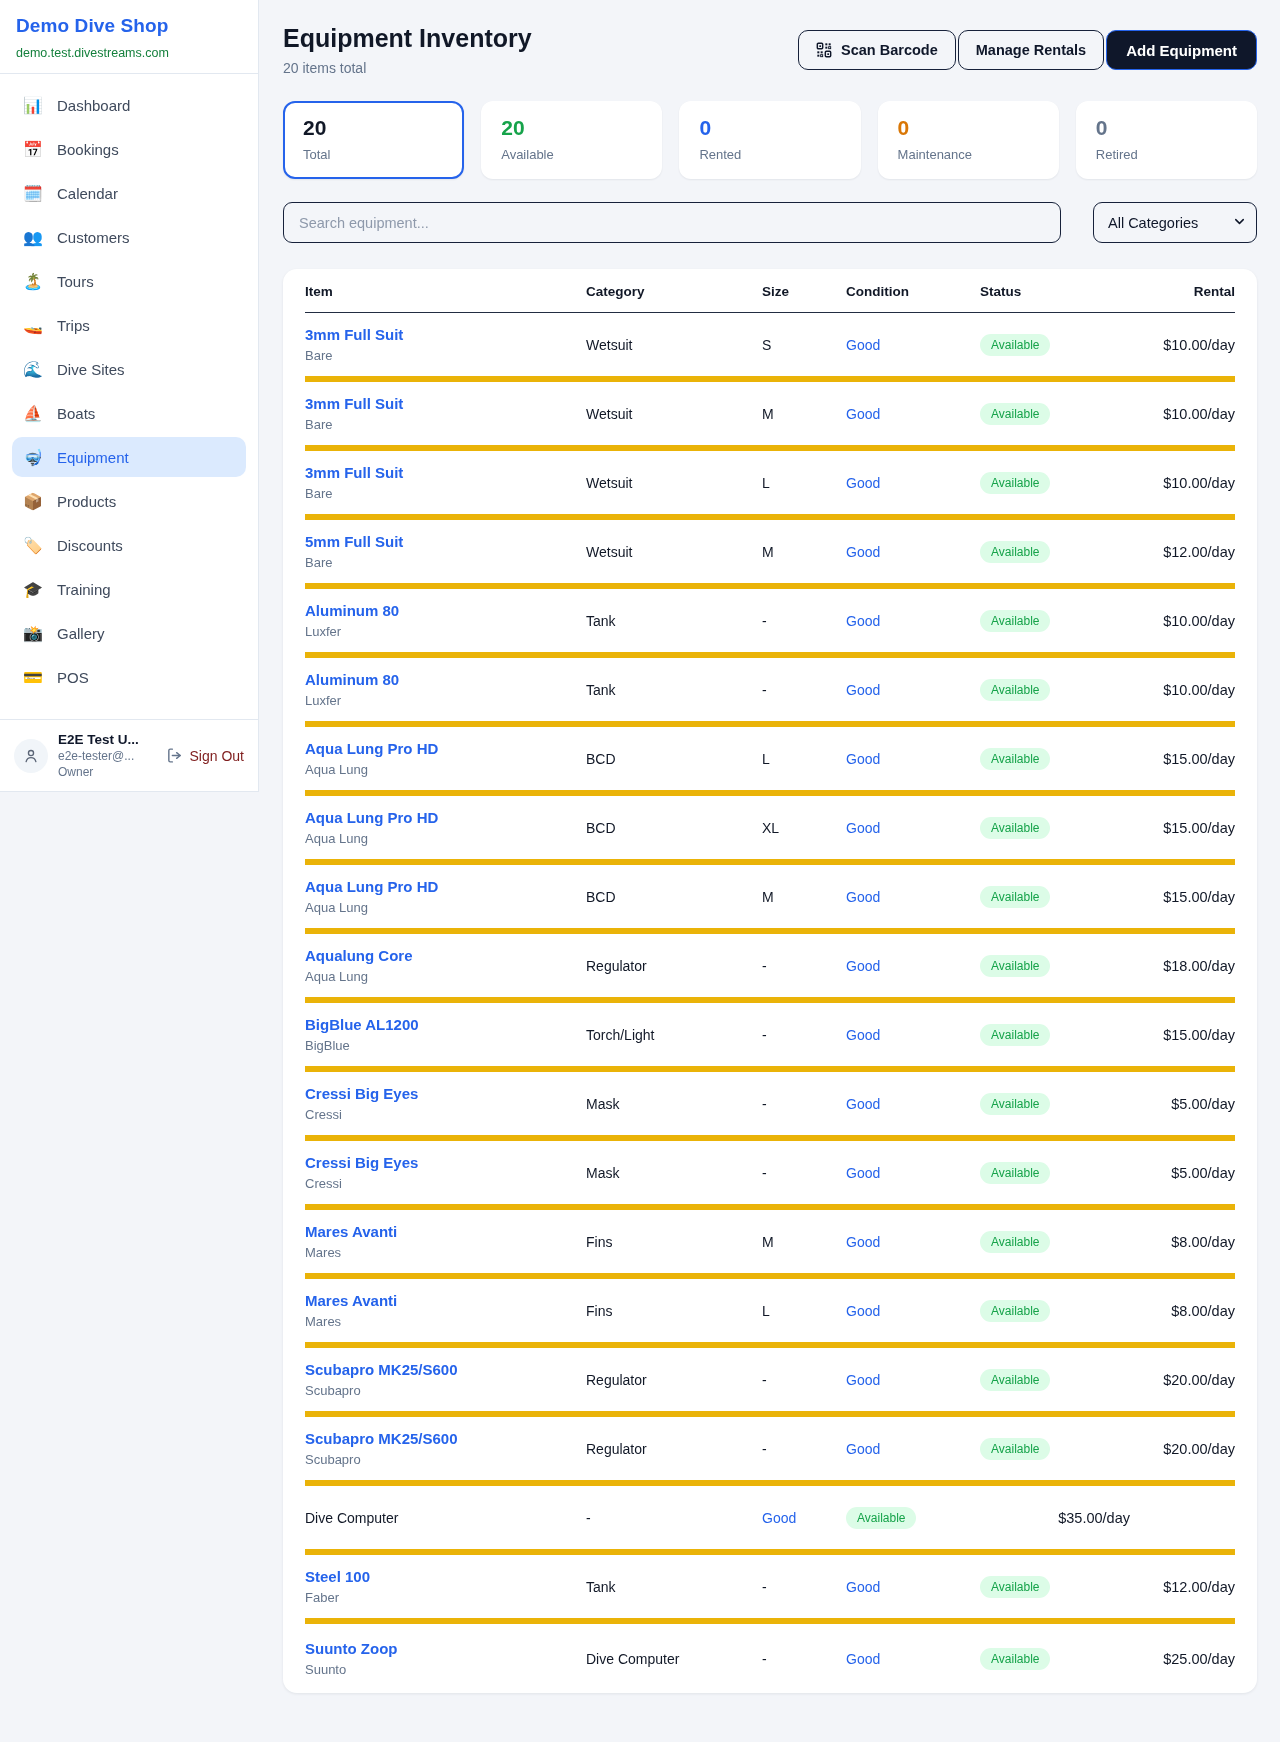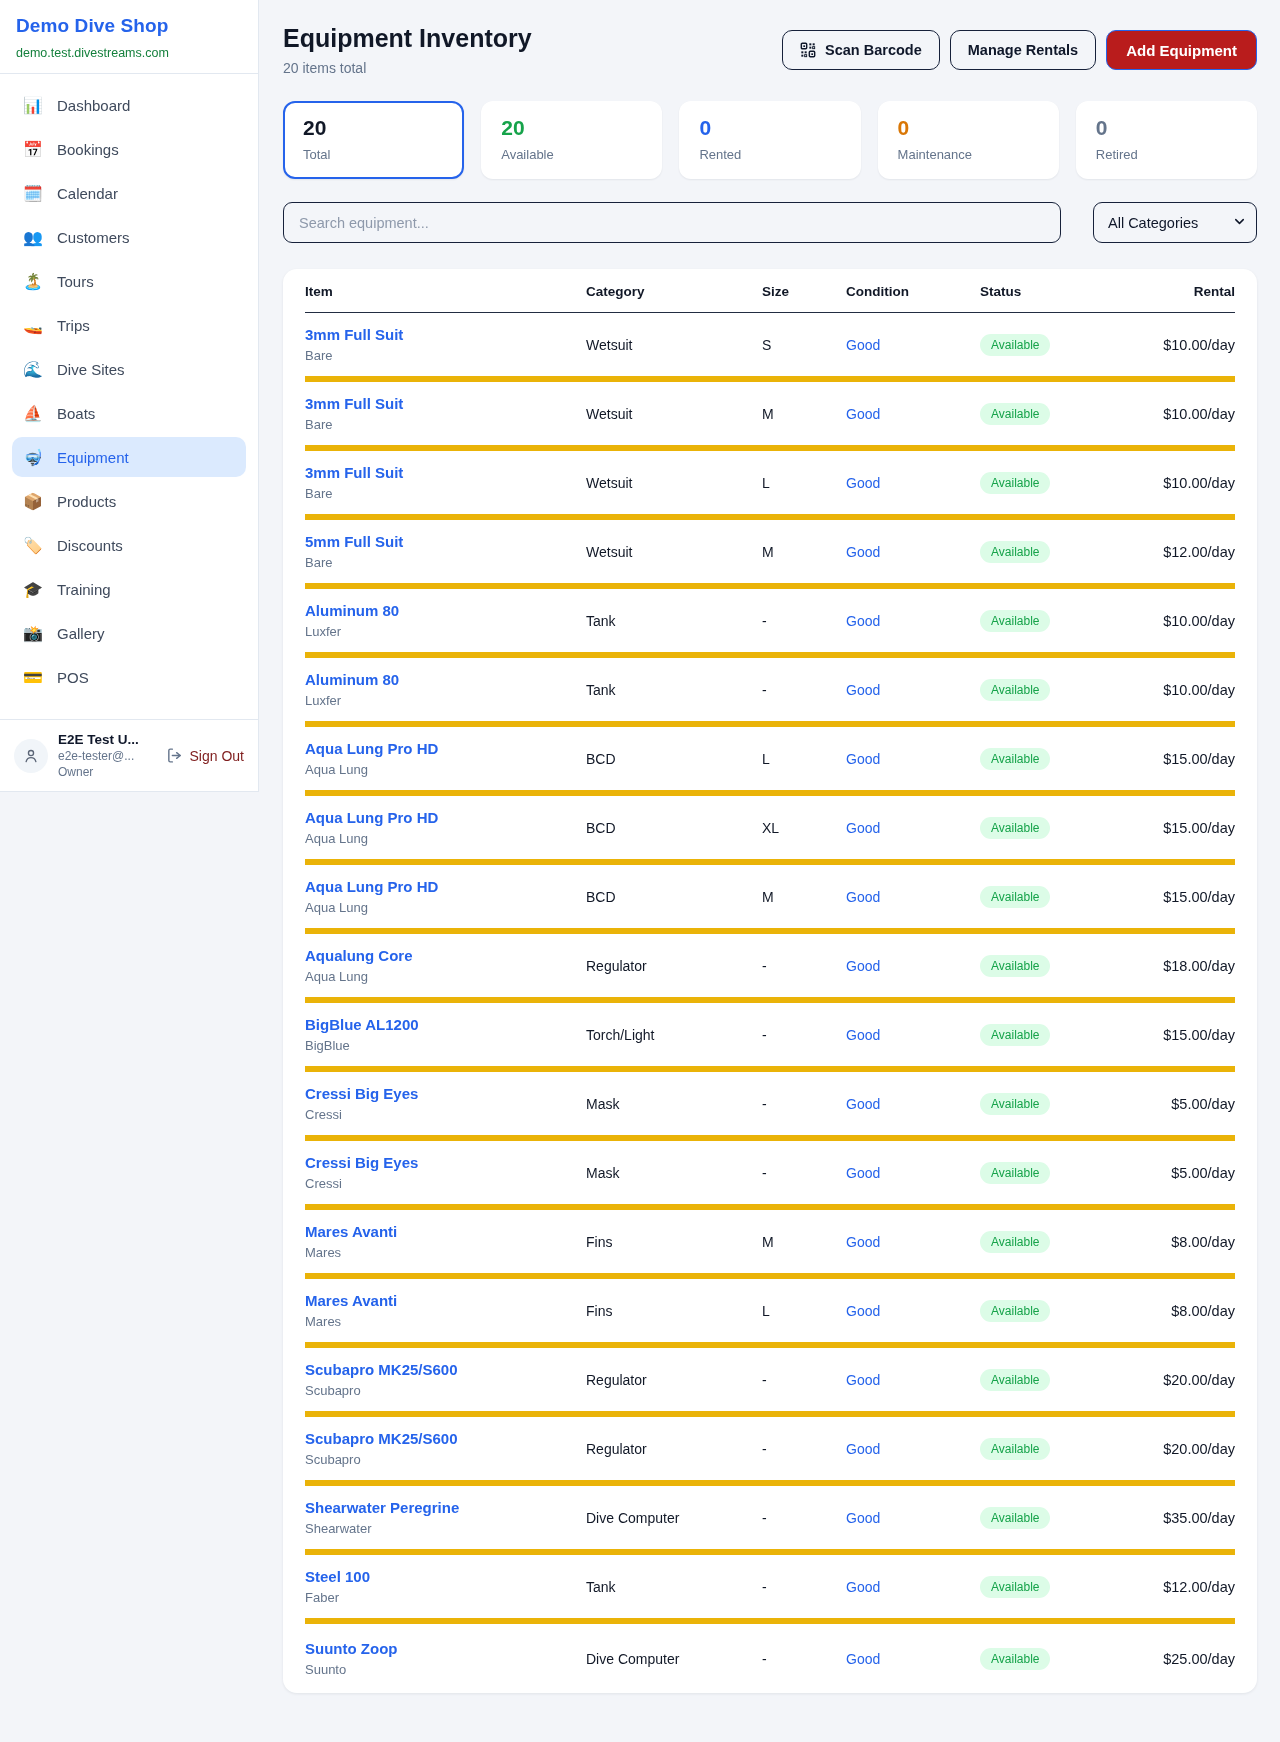--- a/index.html
+++ b/index.html
@@ -48,28 +48,28 @@
     display:flex; align-items:center; gap:7px;
     background:none; border:none; color:#7f1d1d;
     font-family:inherit; font-size:14px; cursor:pointer; flex:none;
   }
 
   
   .main { flex:1; padding:24px 23px 0 24px; }
   .header-row { display:flex; justify-content:space-between; align-items:flex-start; }
   .page-title { font-size:25px; font-weight:800; color:#111827; }
   .page-subtitle { font-size:14px; color:#64748b; margin-top:7px; }
-  .actions { display:flex; gap:10px; margin-top:6px; }
+  .actions { display:flex; gap:2px; margin-top:6px; }
   .btn {
     height:40px; border-radius:10px; font-family:inherit;
     font-size:14.5px; font-weight:600; cursor:pointer;
     display:inline-flex; align-items:center; gap:9px;
   }
   .btn-outline { background:transparent; border:1.5px solid #16213a; color:#0f172a; padding:0 17px; }
-  .btn-primary { background:#b91c1c; border:1.5px solid #2563eb; color:#fff; padding:0 19px; font-size:15px; }
+  .btn-primary { background:#0f172a; border:1.5px solid #2563eb; color:#fff; padding:0 19px; font-size:15px; }
 
   .stats { display:flex; gap:17px; margin-top:25px; }
   .stat-card {
     flex:1; background:#fff; border-radius:12px; padding:13px 18px 15px;
     border:2px solid transparent; box-shadow:0 1px 2px rgba(15,23,42,.07);
     cursor:pointer;
   }
   .stat-card.selected { border-color:#2563eb; }
   .stat-value { font-size:21px; font-weight:800; }
   .stat-label { font-size:13px; color:#64748b; margin-top:7px; }
@@ -538,24 +538,20 @@
     <div class="cell cell-category">Regulator</div>
     <div class="cell cell-size">-</div>
     <div class="cell cell-condition">Good</div>
     <div class="cell-status">
       <span class="pill">Available</span>
     </div>
     <div class="cell cell-rental">$20.00/day</div>
   </div>
 
   <div class="tgrid trow">
-    <div class="cell-item">
-      <a class="item-name">Shearwater Peregrine</a>
-      <div class="item-brand">Shearwater</div>
-    </div>
     <div class="cell cell-category">Dive Computer</div>
     <div class="cell cell-size">-</div>
     <div class="cell cell-condition">Good</div>
     <div class="cell-status">
       <span class="pill">Available</span>
     </div>
     <div class="cell cell-rental">$35.00/day</div>
   </div>
 
   <div class="tgrid trow">

